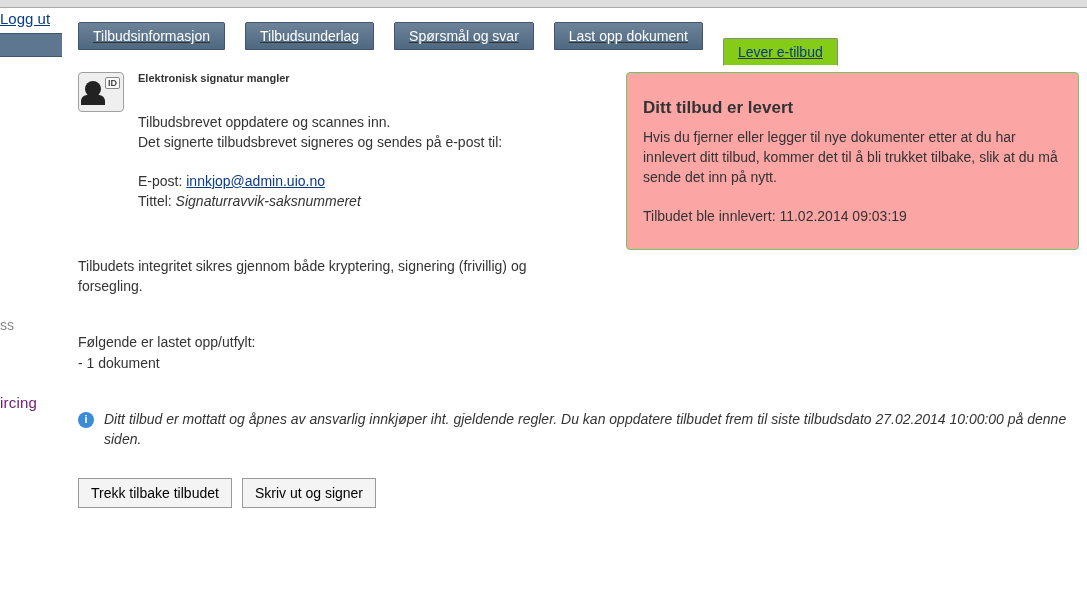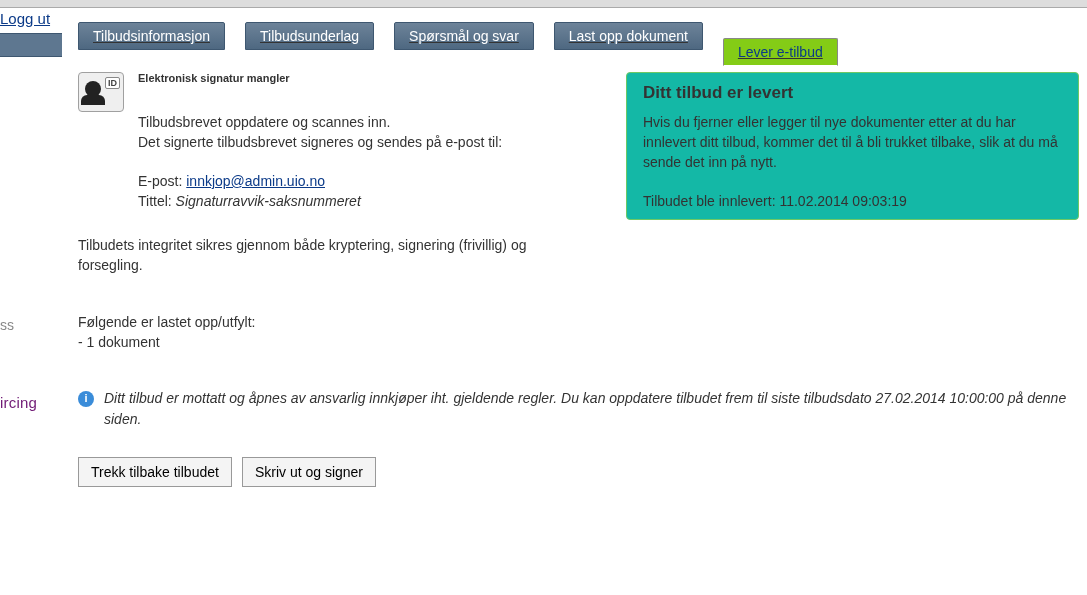--- a/index.html
+++ b/index.html
@@ -173,24 +173,24 @@
     .btn {
       background: #f4f4f4;
       border: 1px solid #999;
       padding: 6px 12px;
       font-size: 14px;
       font-family: inherit;
       cursor: pointer;
     }
     .status-box {
       flex: 1;
-      background: #14b8a6;
+      background: #fca5a5;
       border: 1px solid #6ec964;
       border-radius: 4px;
-      padding: 8px 16px;
+      padding: 23px 16px;
       font-size: 14px;
       line-height: 1.45;
       max-width: 460px;
     }
     .status-box h3 {
       font-size: 17px;
       font-weight: bold;
       margin-bottom: 6px;
     }
     .status-time { margin-top: 18px; }

